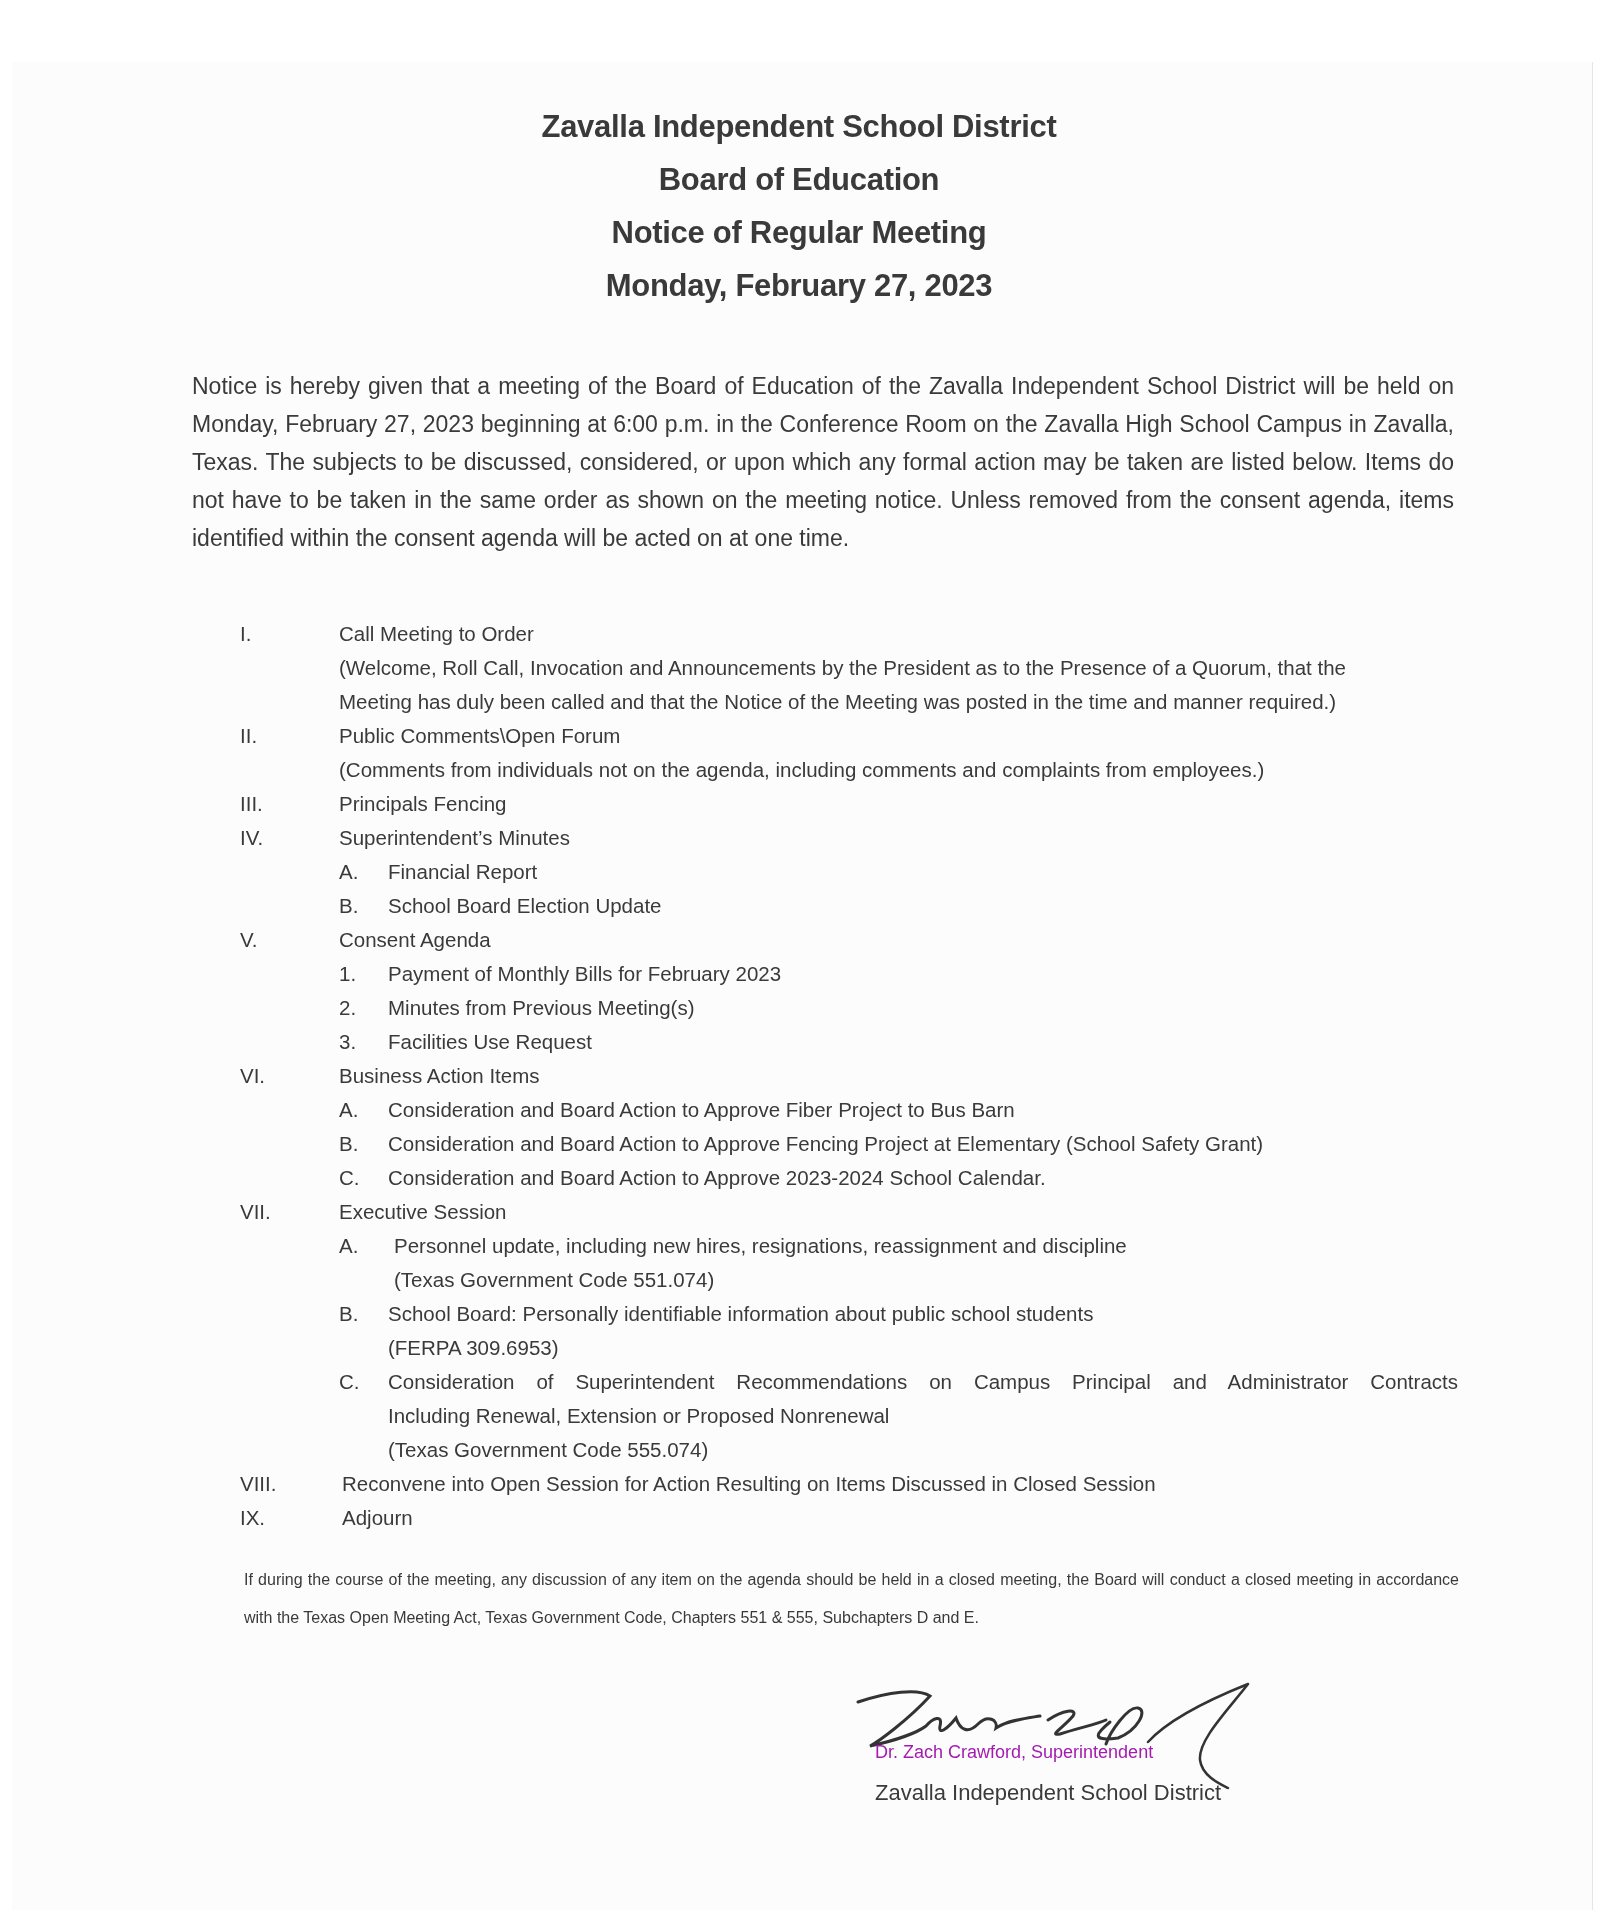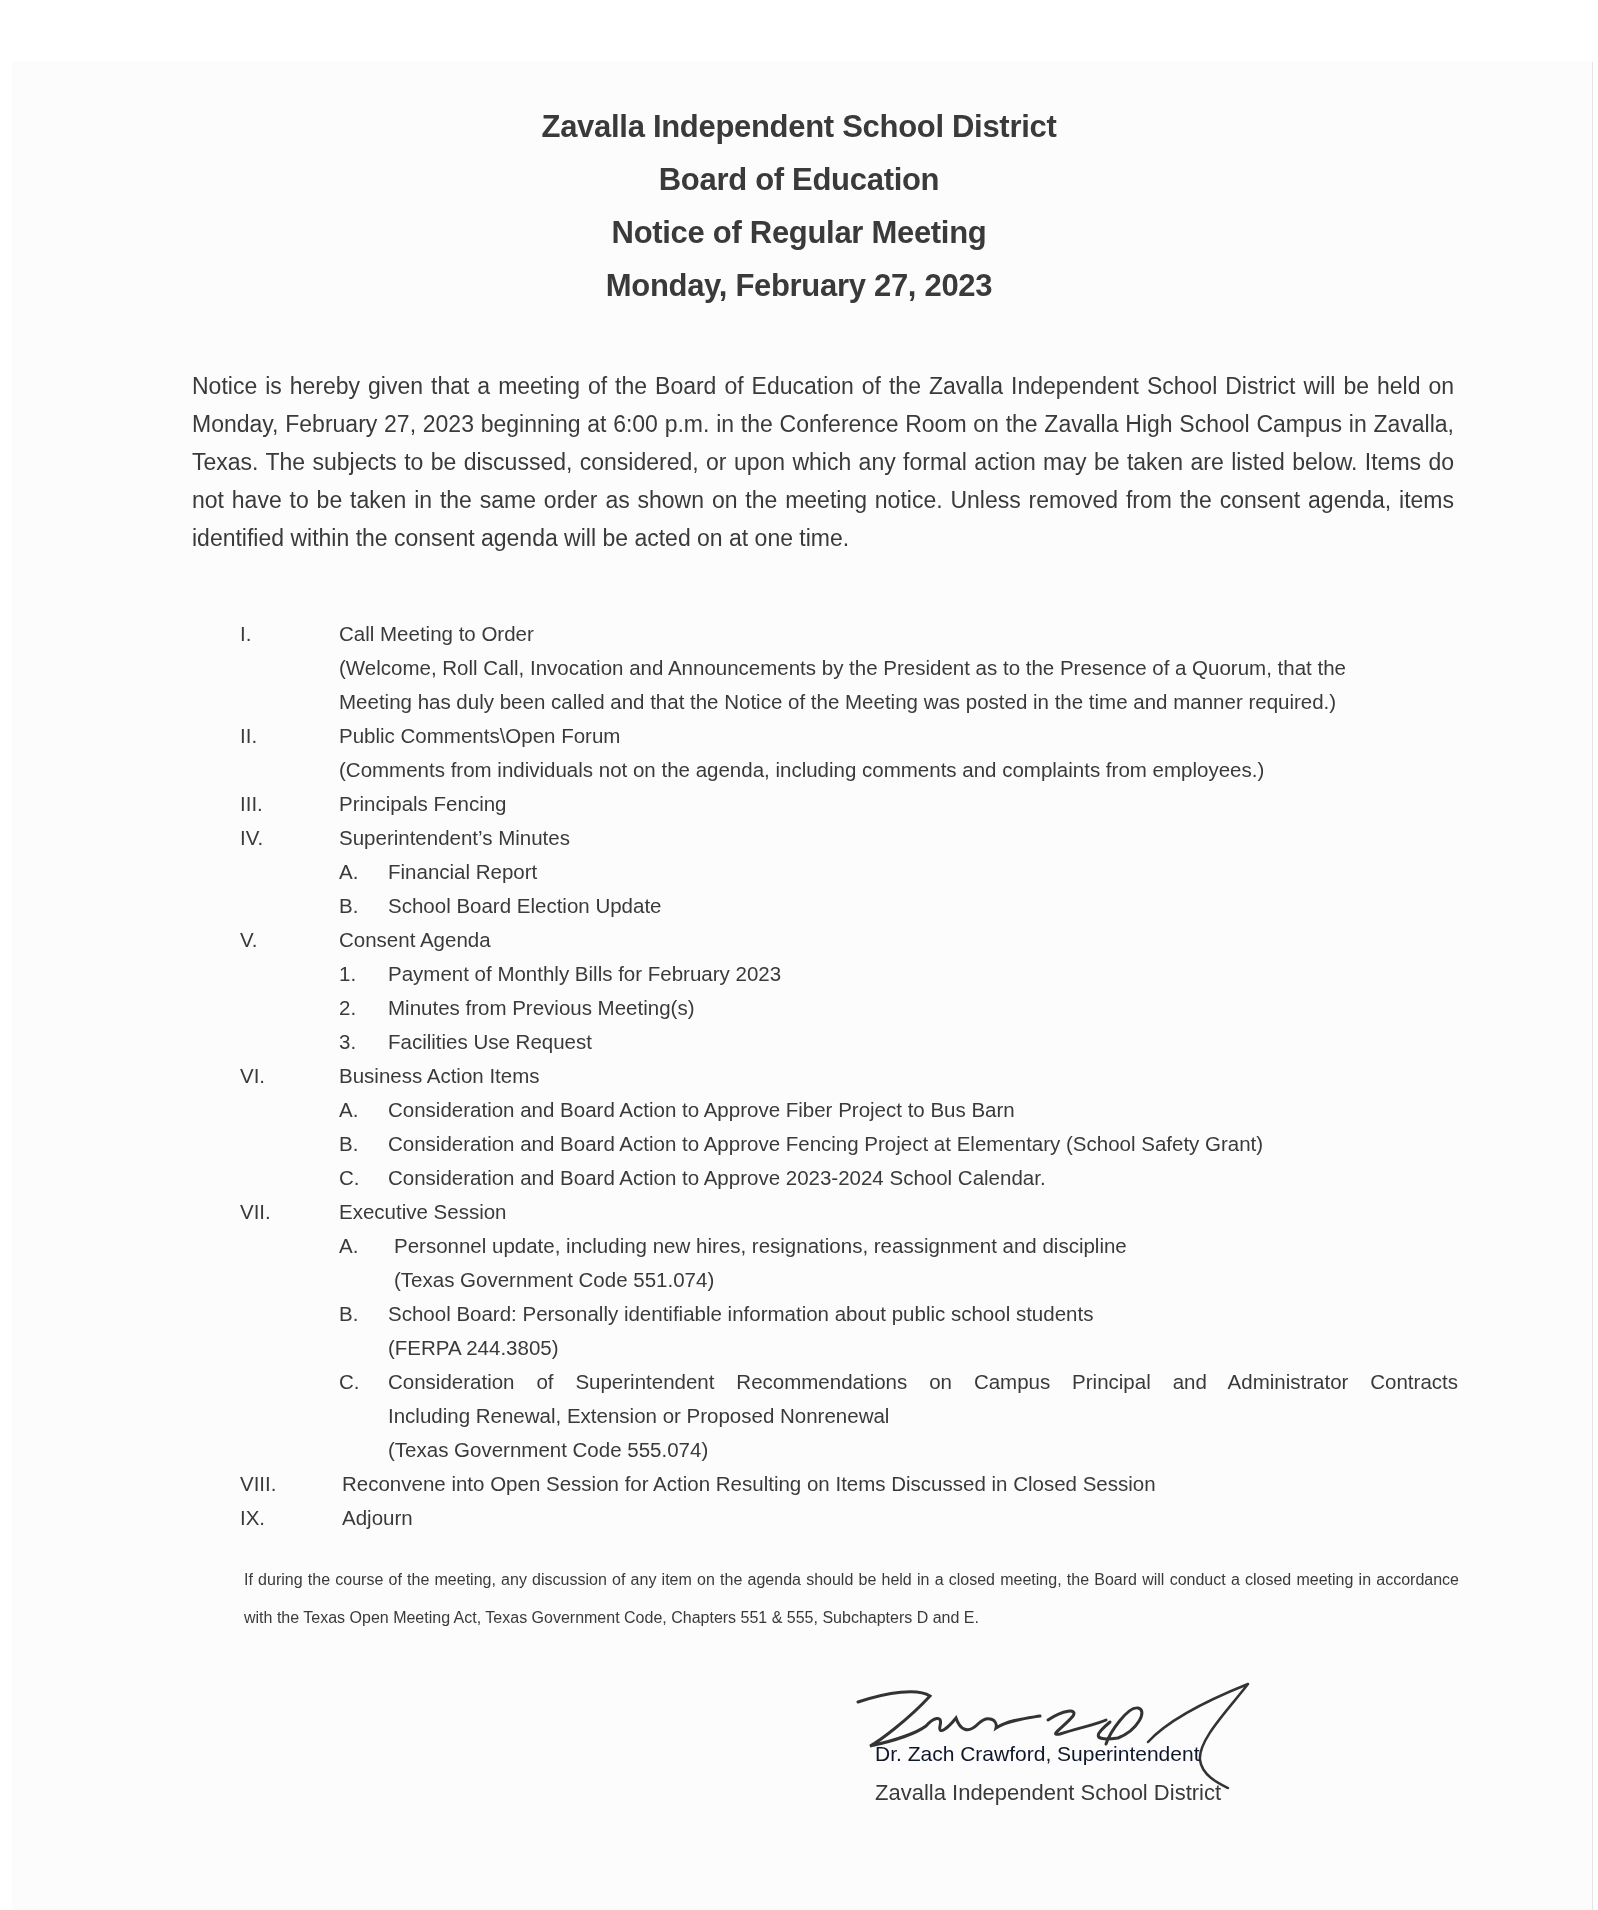--- a/index.html
+++ b/index.html
@@ -48,21 +48,21 @@
   .note { position: absolute; left: 99px; }
   .note2 { position: absolute; left: 148px; }
   .closing {
     position: absolute; left: 244px; top: 1561px; width: 1215px;
     font-size: 16px; line-height: 38px; text-align: justify; color: #3a3a3a;
   }
   .sig-area { position: absolute; left: 848px; top: 1680px; width: 460px; height: 140px; }
   .sig-svg { position: absolute; left: 0; top: 0; }
   .sig-name {
     position: absolute; left: 27px; top: 62px;
-    font-size: 21px; color: #0f172a; white-space: nowrap;
+    font-size: 18px; color: #a21caf; white-space: nowrap;
   }
   .sig-org {
     position: absolute; left: 27px; top: 100px;
     font-size: 22px; color: #3a3a3a; white-space: nowrap;
   }
 </style>
 </head>
 <body>
 
 <div class="page"></div>
@@ -158,21 +158,21 @@
     <span class="sub-txt" style="left:154px">Personnel update, including new hires, resignations, reassignment and discipline</span>
   </div>
   <div class="row">
     <span class="note2" style="left:154px">(Texas Government Code 551.074)</span>
   </div>
   <div class="row">
     <span class="sub-letter">B.</span>
     <span class="sub-txt">School Board: Personally identifiable information about public school students</span>
   </div>
   <div class="row">
-    <span class="note2">(FERPA 244.3805)</span>
+    <span class="note2">(FERPA 309.6953)</span>
   </div>
   <div class="row">
     <span class="sub-letter">C.</span>
     <span class="sub-txt justify">Consideration of Superintendent Recommendations on Campus Principal and Administrator Contracts</span>
   </div>
   <div class="row">
     <span class="note2">Including Renewal, Extension or Proposed Nonrenewal</span>
   </div>
   <div class="row">
     <span class="note2">(Texas Government Code 555.074)</span>

